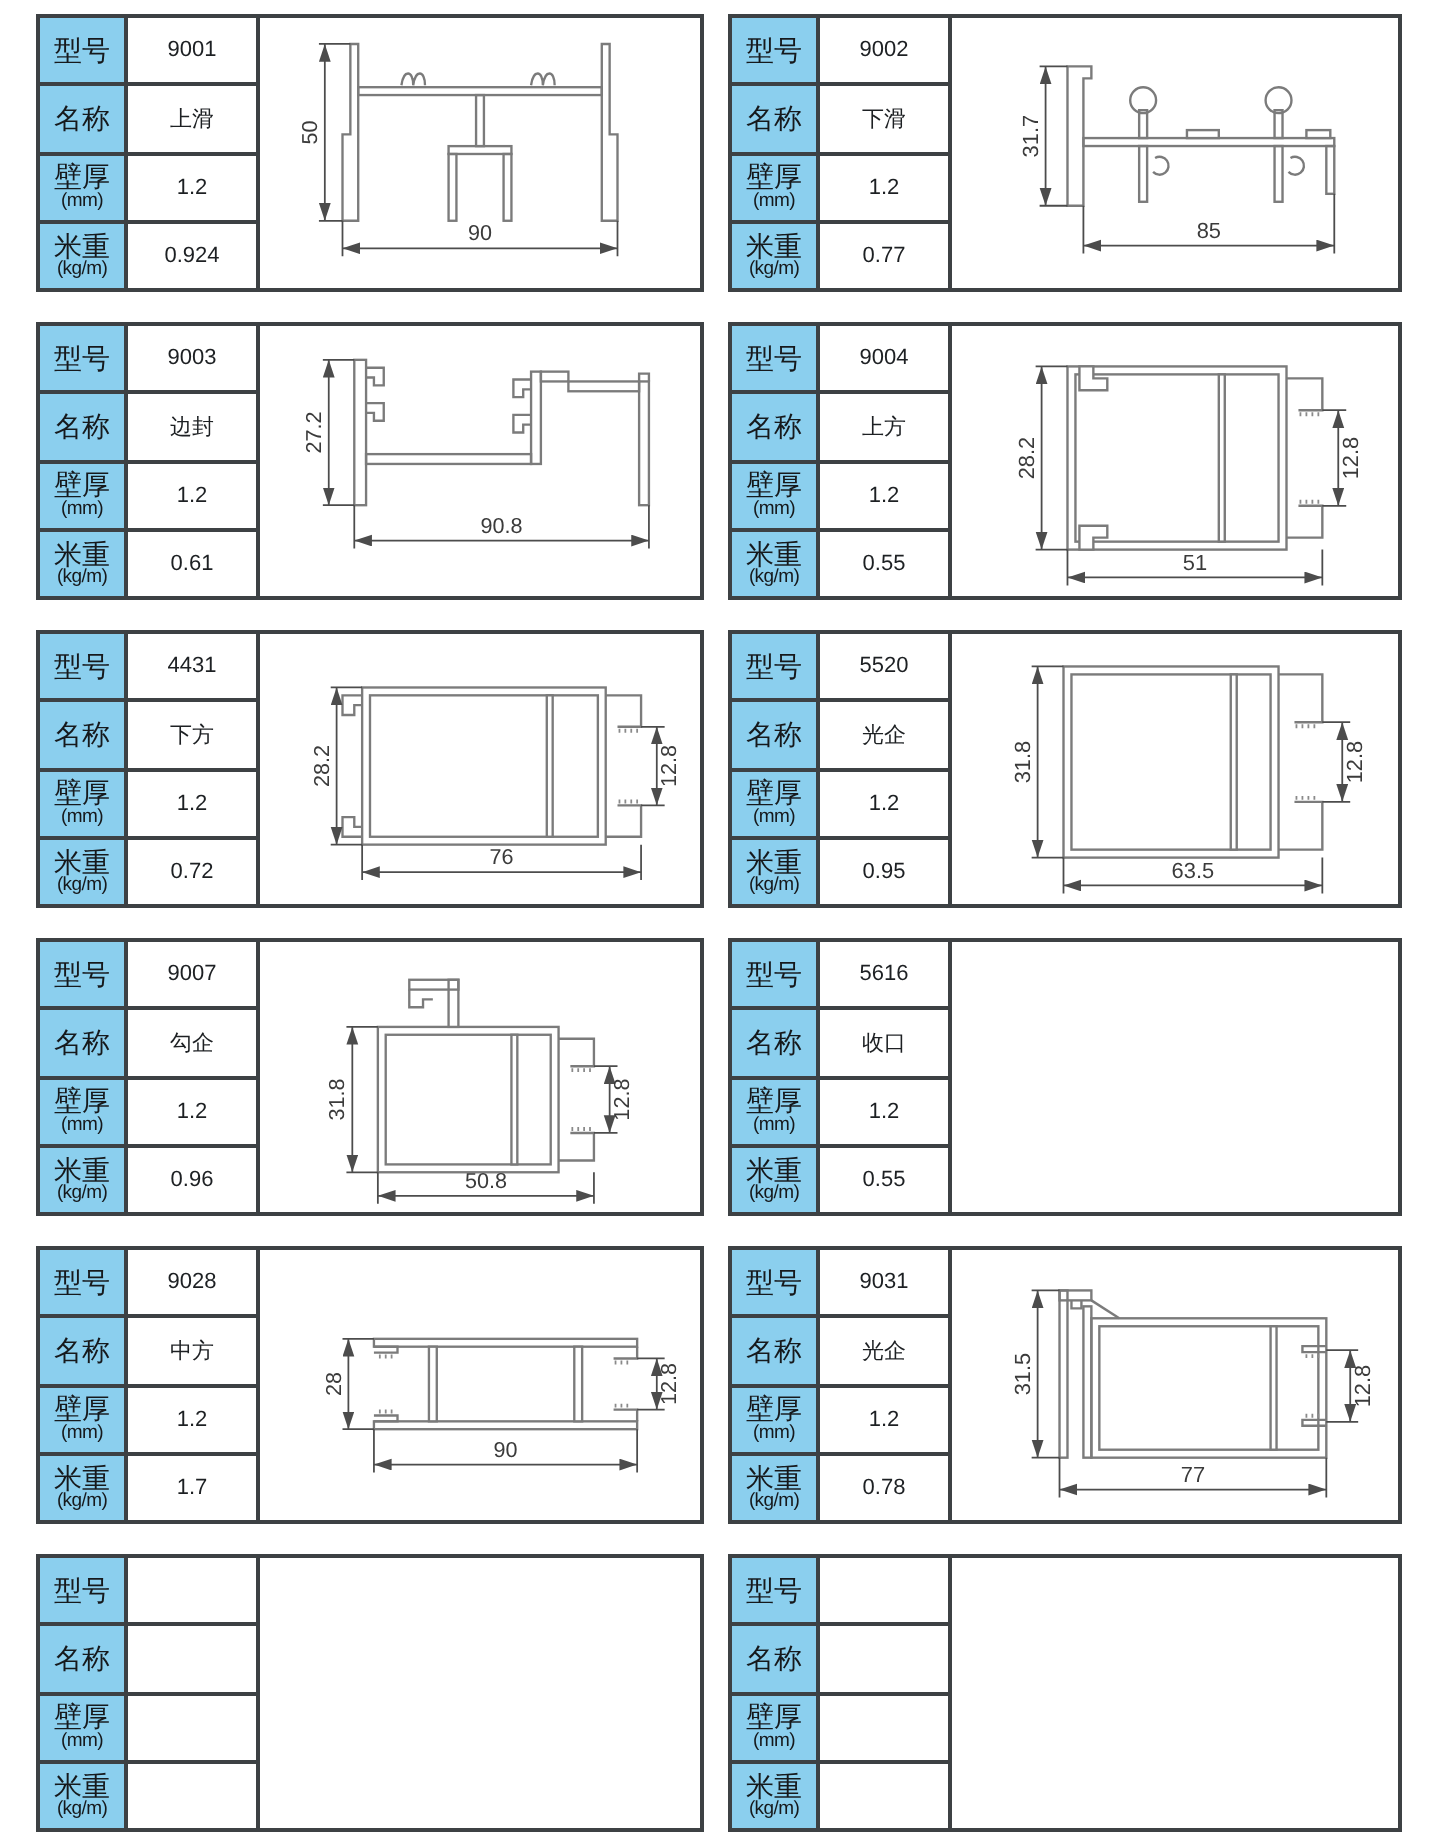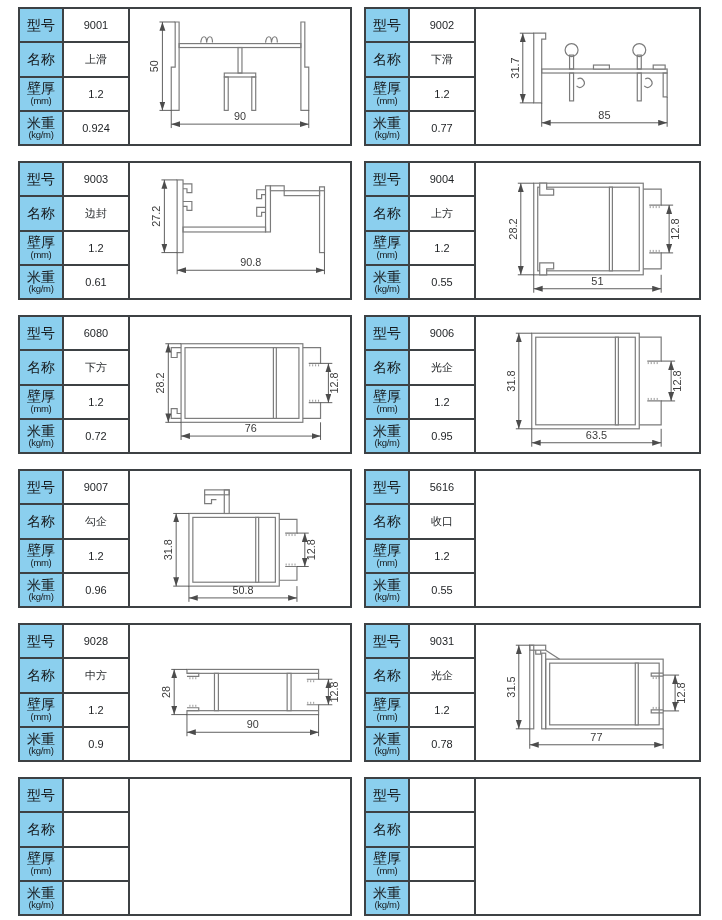--- a/index.html
+++ b/index.html
@@ -244,21 +244,21 @@
       </svg>
     </div>
   </div>
 
   <div class="cell">
     <div class="spec">
       <div class="srow">
             <div class="slabel">
               <span>型号</span>
             </div>
-            <div class="sval">6080</div>
+            <div class="sval">4431</div>
           </div>
       <div class="srow">
             <div class="slabel">
               <span>名称</span>
             </div>
             <div class="sval">下方</div>
           </div>
       <div class="srow">
             <div class="slabel">
               <span>壁厚</span>
@@ -297,21 +297,21 @@
       </svg>
     </div>
   </div>
 
   <div class="cell">
     <div class="spec">
       <div class="srow">
             <div class="slabel">
               <span>型号</span>
             </div>
-            <div class="sval">9006</div>
+            <div class="sval">5520</div>
           </div>
       <div class="srow">
             <div class="slabel">
               <span>名称</span>
             </div>
             <div class="sval">光企</div>
           </div>
       <div class="srow">
             <div class="slabel">
               <span>壁厚</span>
@@ -453,21 +453,21 @@
               <span>壁厚</span>
               <span class="unit">(mm)</span>
             </div>
             <div class="sval">1.2</div>
           </div>
       <div class="srow">
             <div class="slabel">
               <span>米重</span>
               <span class="unit">(kg/m)</span>
             </div>
-            <div class="sval">0.9</div>
+            <div class="sval">1.7</div>
           </div>
     </div>
     <div class="drawing">
       <svg class="draw" viewBox="0 0 224 135">
         <rect class="p" x="58" y="44" width="134" height="4"></rect>
         <rect class="p" x="58" y="86" width="134" height="4"></rect>
         <path class="p" d="M58,48 h12 v3 h-12"></path>
         <path class="s" d="M61,52 v2 M64,52 v2 M67,52 v2"></path>
         <path class="p" d="M58,86 h12 v-3 h-12"></path>
         <path class="s" d="M61,80 v2 M64,80 v2 M67,80 v2"></path>

